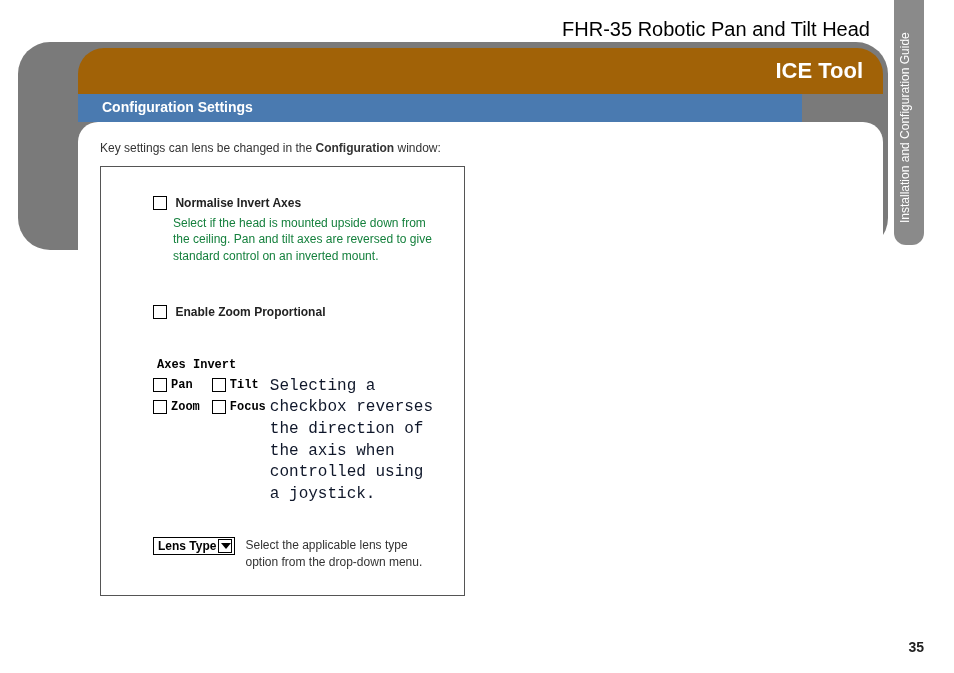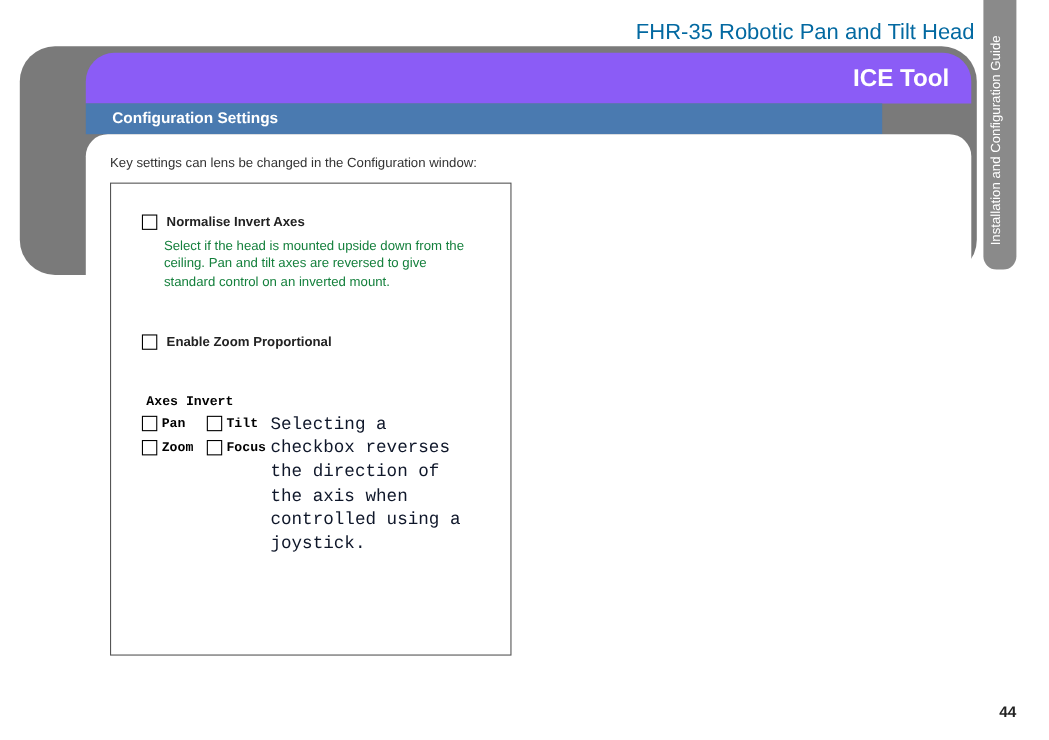--- a/index.html
+++ b/index.html
@@ -7,23 +7,23 @@
       font-family: Arial, Helvetica, sans-serif;
       width: 954px;
       height: 673px;
       background: #ffffff;
       position: relative;
       overflow: hidden;
     }
     .page-header {
       position: absolute;
       top: 18px;
-      right: 68px;
+      right: 84px;
       font-size: 20px;
-      color: #0369a1;
+      color: #000000;
       font-weight: 400;
     }
     .side-tab {
       position: absolute;
       right: 30px;
       top: 0;
       width: 30px;
       height: 245px;
       background: #8a8a8a;
       border-bottom-left-radius: 12px;
@@ -51,21 +51,21 @@
       height: 208px;
       background: #7a7a7a;
       border-radius: 32px;
     }
     .blue-band {
       position: absolute;
       top: 48px;
       left: 78px;
       width: 805px;
       height: 46px;
-      background: #8b5cf6;
+      background: #a16207;
       border-top-left-radius: 26px;
       border-top-right-radius: 26px;
     }
     .ice-tool-title {
       position: absolute;
       right: 20px;
       top: 10px;
       color: #ffffff;
       font-size: 22px;
       font-weight: bold;
@@ -96,25 +96,25 @@
       border-top-left-radius: 20px;
       border-top-right-radius: 20px;
       padding: 18px 22px;
     }
     .intro-text {
       font-size: 12px;
       color: #333;
       line-height: 1.35;
       margin-bottom: 10px;
     }
-    .intro-text b { font-weight: normal; }
+    .intro-text b { font-weight: bold; }
     .config-box {
       border: 1px solid #555;
       width: 365px;
-      padding: 26px 8px 18px 0;
+      padding: 26px 8px 18px 24px;
       min-height: 430px;
     }
     .setting {
       margin: 0 22px 38px 28px;
     }
     .setting:last-child { margin-bottom: 0; }
     .checkbox {
       display: inline-block;
       width: 14px;
       height: 14px;
@@ -272,17 +272,24 @@
           </div>
           <div class="axes-item">
             <span class="checkbox"></span>
             <span>Focus</span>
           </div>
         </div>
         <div class="axes-desc">Selecting a checkbox reverses the direction of the axis when controlled using a joystick.</div>
       </div>
     </div>
 
+    <div class="lens-row">
+      <div class="lens-dropdown">
+        <span>Lens Type</span>
+        <span class="dd-arrow"></span>
+      </div>
+      <div class="lens-desc">Select the applicable lens type option from the drop-down menu.</div>
+    </div>
 
   </div>
 </div>
 
-<div class="page-number">44</div>
+<div class="page-number">35</div>
 
 </body></html>

